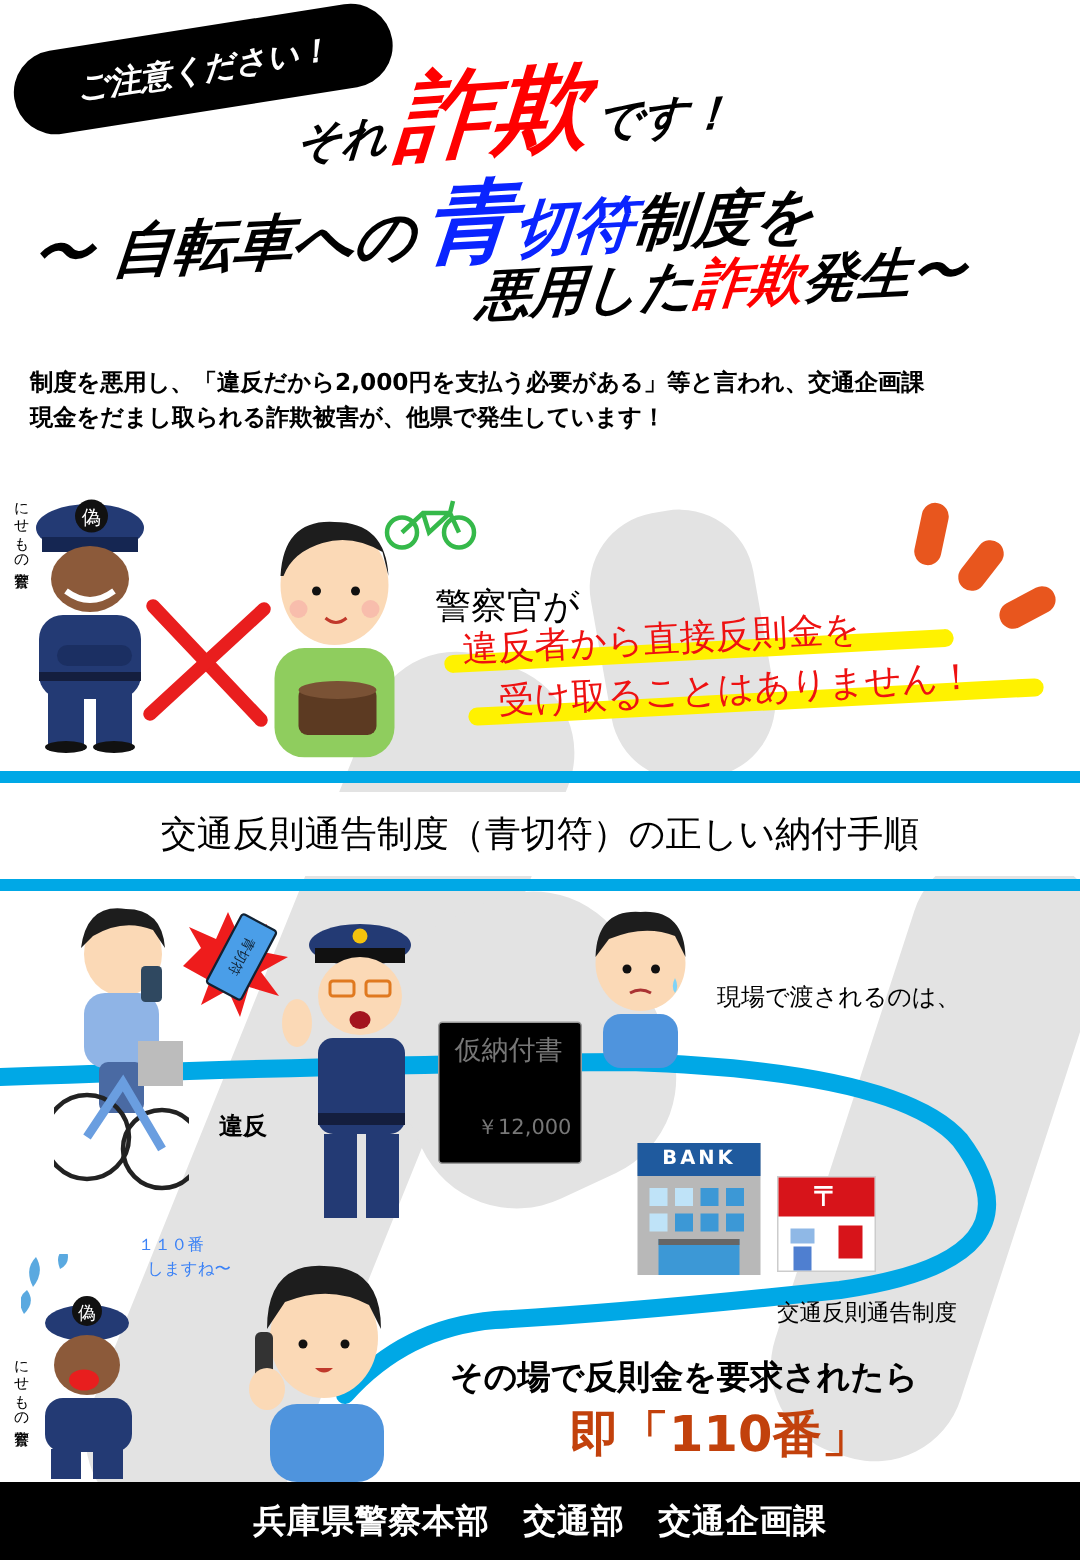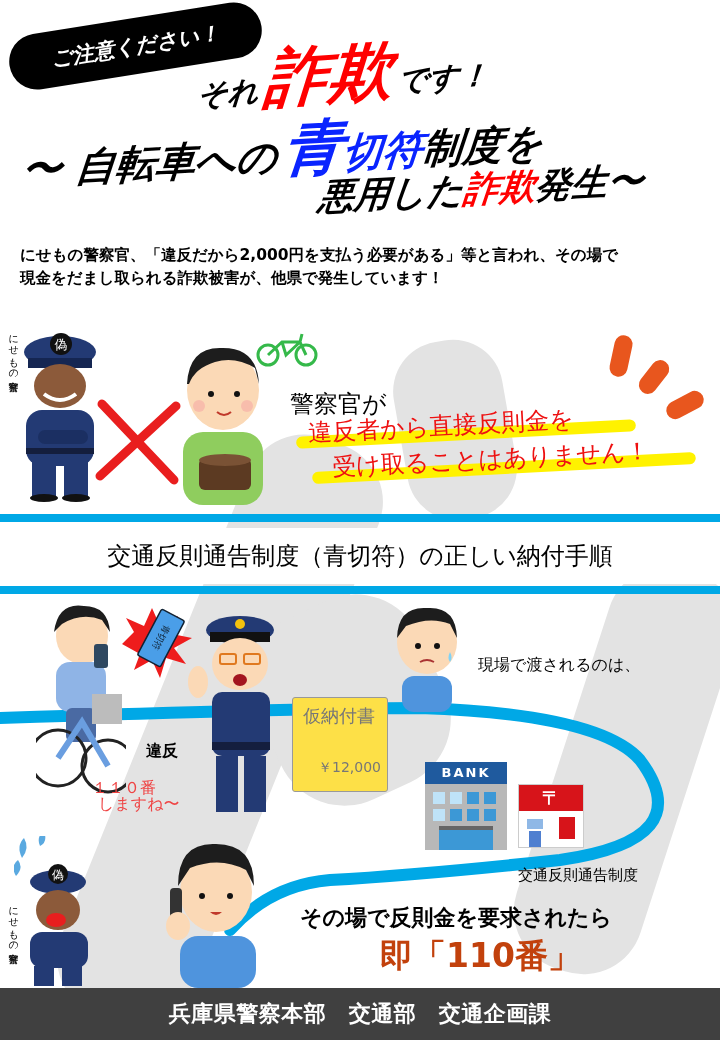--- a/index.html
+++ b/index.html
@@ -26,31 +26,31 @@
   .hl-line { left:295px; font-size:24px; color:#ee1111; z-index:3; font-weight:normal; white-space:nowrap; }
   .hl-bg { position:absolute; background:#fff200; height:12px; border-radius:6px; z-index:2; transform:rotate(-3deg); }
   .dash { background:#e8561e; border-radius:10px; position:absolute; z-index:3; }
 
   .band { left:0; width:720px; height:8px; background:#00a8e6; z-index:3; }
   .section-title { left:0; width:720px; top:528px; height:56px; display:flex; align-items:center; justify-content:center; font-size:24px; z-index:3; background:#fff; }
 
   
   .flow-svg { left:0; top:590px; z-index:1; }
   .person { z-index:3; }
-  .paper { left:292px; top:697px; width:96px; height:95px; background:#fde047; border:1.5px solid #999; border-radius:3px; z-index:3; }
+  .paper { left:292px; top:681px; width:96px; height:95px; background:#000000; border:1.5px solid #999; border-radius:3px; z-index:3; }
   .paper .t { position:absolute; left:10px; top:6px; font-size:18px; color:#777; }
   .paper .v { position:absolute; right:6px; bottom:14px; font-size:14px; color:#777; }
   .note { left:478px; top:652px; font-size:16px; z-index:3; line-height:26px; }
   .note .u { border-bottom:3px solid #e60012; padding-bottom:1px; display:inline-block; }
   .label-sm { font-size:16px; z-index:3; }
-  .tel-bubble { left:92px; top:780px; color:#ef4444; font-size:16px; line-height:16px; z-index:3; }
+  .tel-bubble { left:92px; top:822px; color:#3b82f6; font-size:11px; line-height:16px; z-index:3; }
   .demand { left:300px; top:903px; font-size:22px; font-weight:bold; z-index:3; white-space:nowrap; }
   .call110 { left:380px; top:934px; font-size:33px; font-weight:bold; color:#c2410c; z-index:3; white-space:nowrap; }
 
-  .footer { left:0; top:988px; width:720px; height:52px; background:#404040; color:#fff; font-size:22px; font-weight:bold; display:flex; align-items:center; justify-content:center; z-index:3; letter-spacing:0.5px; }
+  .footer { left:0; top:988px; width:720px; height:52px; background:#000000; color:#fff; font-size:22px; font-weight:bold; display:flex; align-items:center; justify-content:center; z-index:3; letter-spacing:0.5px; }
 </style>
 </head>
 <body>
 
 <div class="wm" style="left:150px;top:420px;width:140px;height:620px;transform:rotate(22deg);border-radius:60px;"></div>
 <div class="wm" style="left:400px;top:340px;width:110px;height:180px;transform:rotate(-10deg);border-radius:50px;"></div>
 <div class="wm" style="left:560px;top:560px;width:130px;height:420px;transform:rotate(18deg);border-radius:60px;"></div>
 <div class="wm" style="left:260px;top:600px;width:180px;height:200px;transform:rotate(-25deg);border-radius:70px;"></div>
 
 <div class="abs caution-pill">ご注意ください！</div>
@@ -64,21 +64,21 @@
 <div class="abs hdr" style="left:22px;top:110px;transform:rotate(-3deg) skewX(-8deg);">
   <span style="font-size:40px;">〜 自転車への</span>
   <span class="blue" style="font-size:60px;">青</span><span class="blue" style="font-size:40px;">切符</span><span style="font-size:40px;">制度を</span>
 </div>
 
 <div class="abs hdr" style="left:318px;top:165px;transform:rotate(-3deg) skewX(-8deg);">
   <span style="font-size:36px;">悪用した</span><span class="red" style="font-size:36px;">詐欺</span><span style="font-size:36px;">発生〜</span>
 </div>
 
 <div class="abs intro">
-  <p>にせもの警察官、「違反だから2,000円を支払う必要がある」等と言われ、その場で</p>
+  <p>制度を悪用し、「違反だから2,000円を支払う必要がある」等と言われ、交通企画課</p>
   <p>現金をだまし取られる詐欺被害が、他県で発生しています！</p>
 </div>
 
 <div class="abs fake-label" style="top:328px;">にせもの警察官</div>
 
 <svg class="abs person" style="left:14px;top:322px;" width="90" height="180" viewBox="0 0 90 180">
   <ellipse cx="46" cy="30" rx="36" ry="16" fill="#233a74"></ellipse>
   <rect x="14" y="36" width="64" height="10" fill="#152652"></rect>
   <circle cx="47" cy="22" r="11" fill="#111"></circle>
   <text x="47" y="27" font-size="13" fill="#fff" text-anchor="middle" font-family="DejaVu Sans, sans-serif">偽</text>

